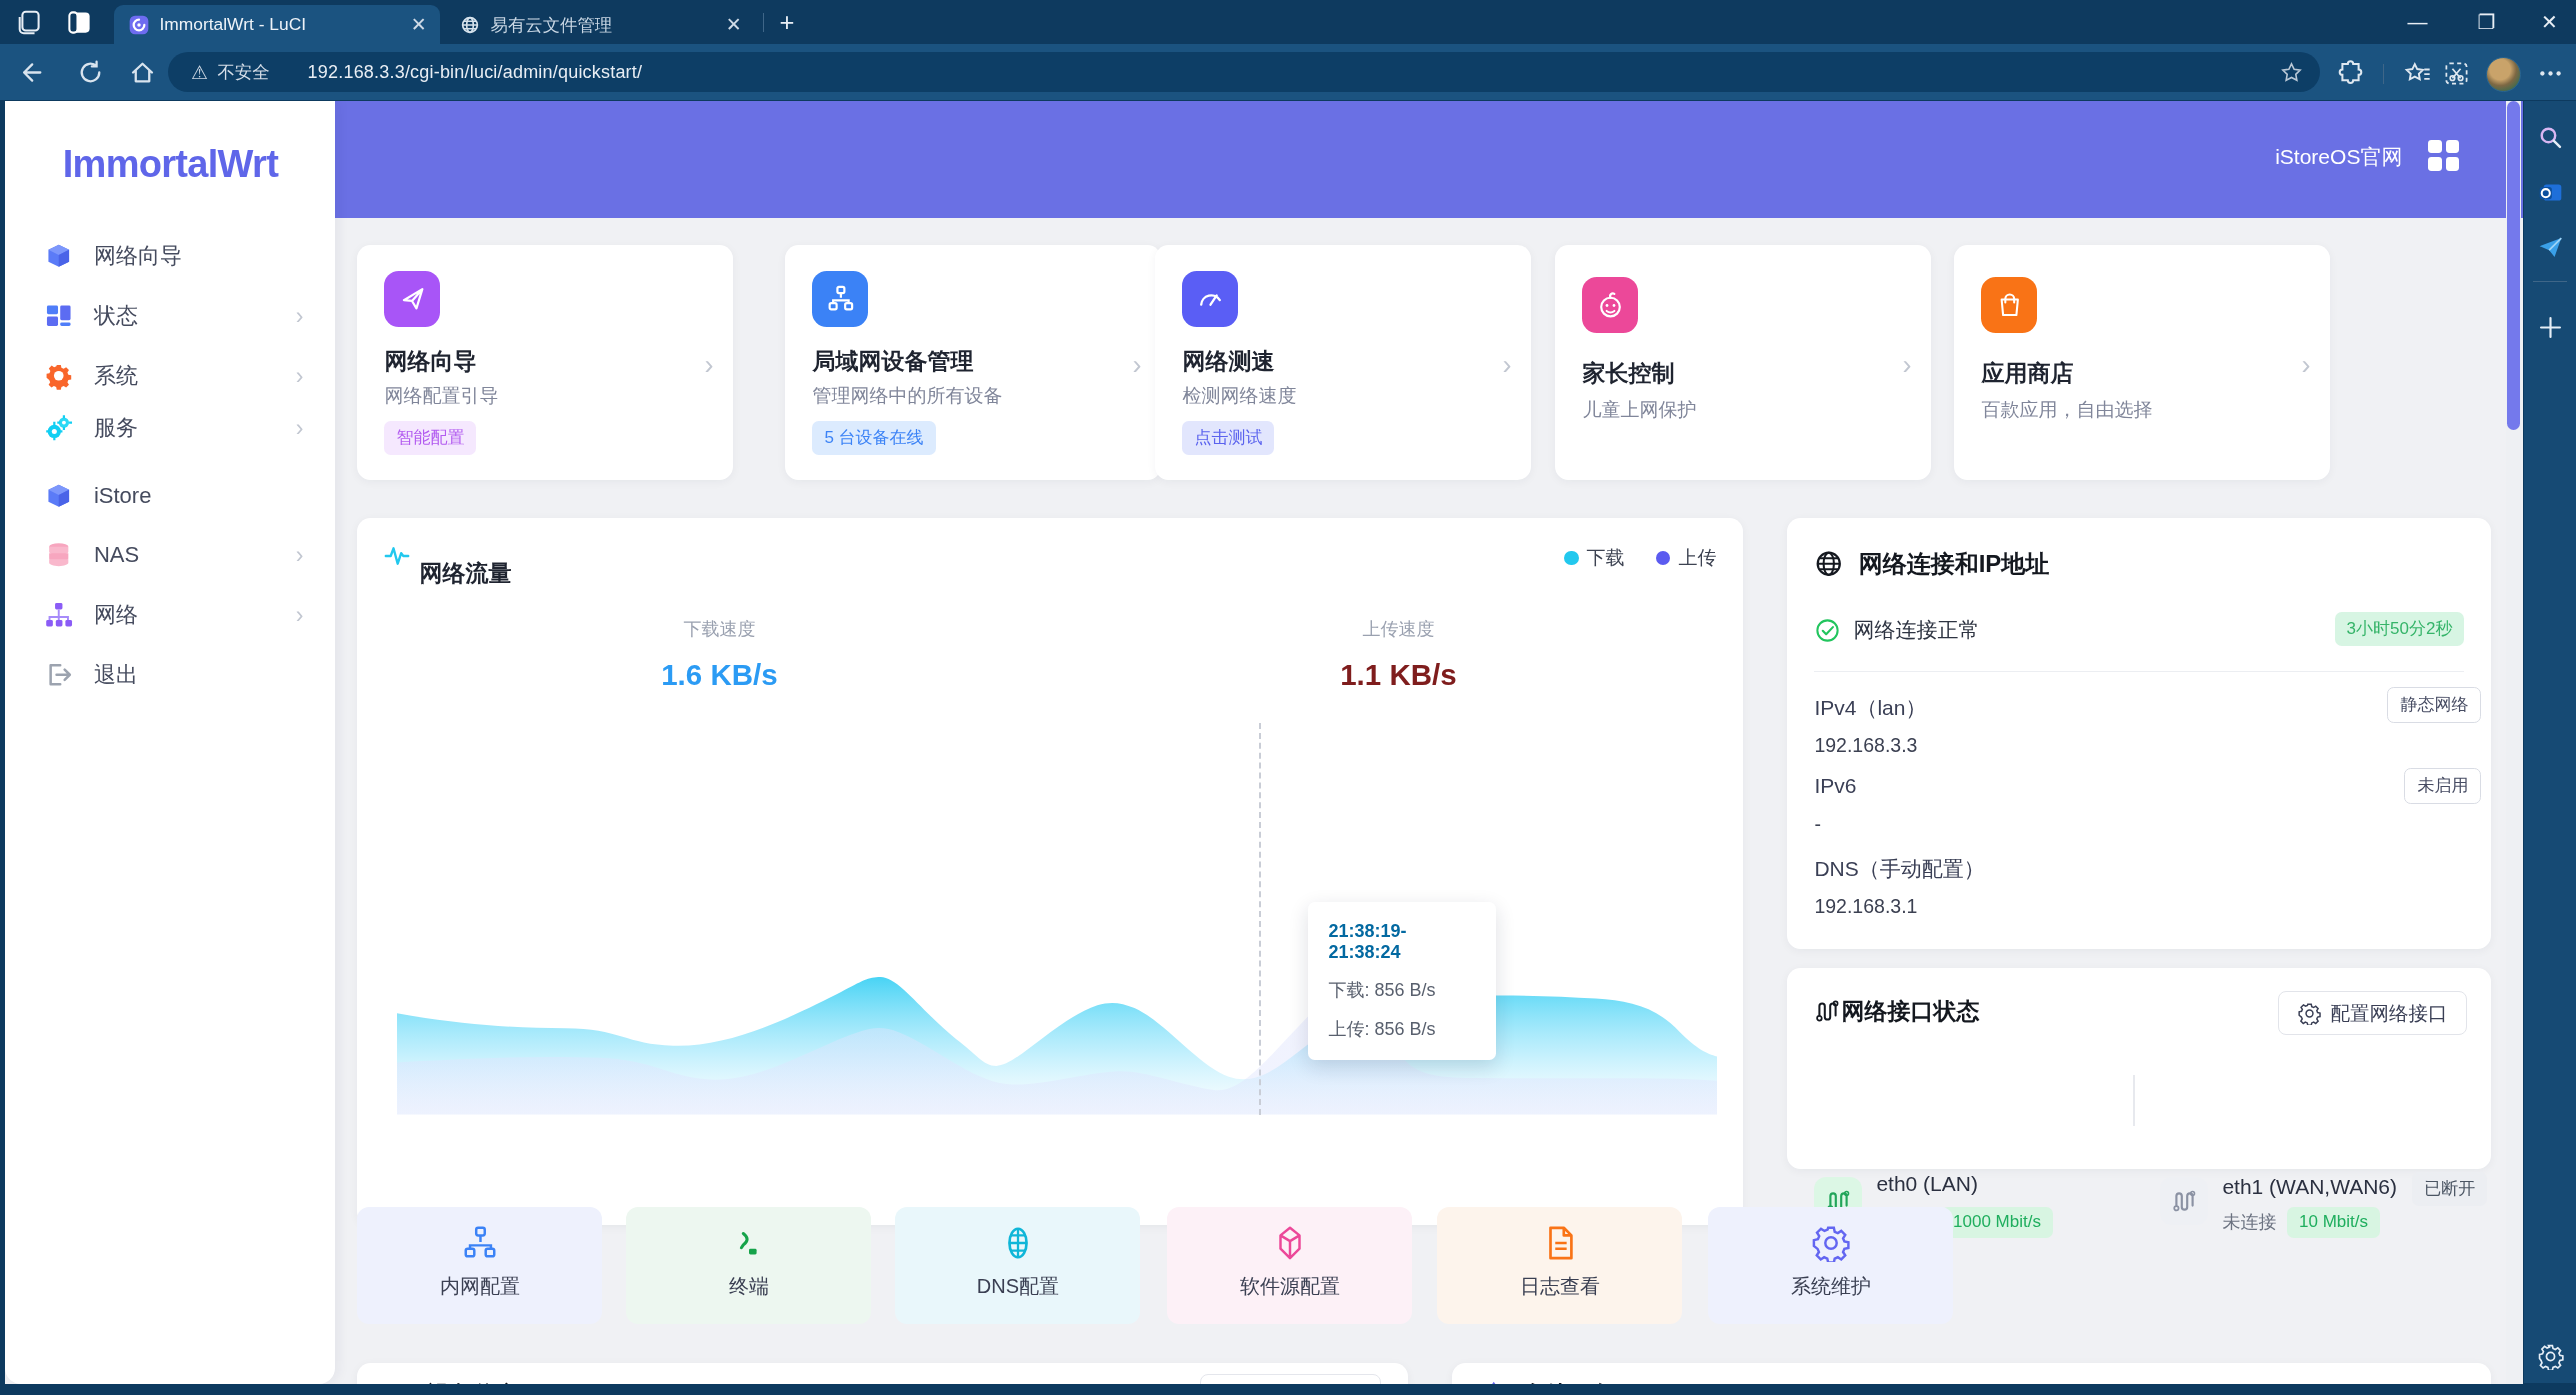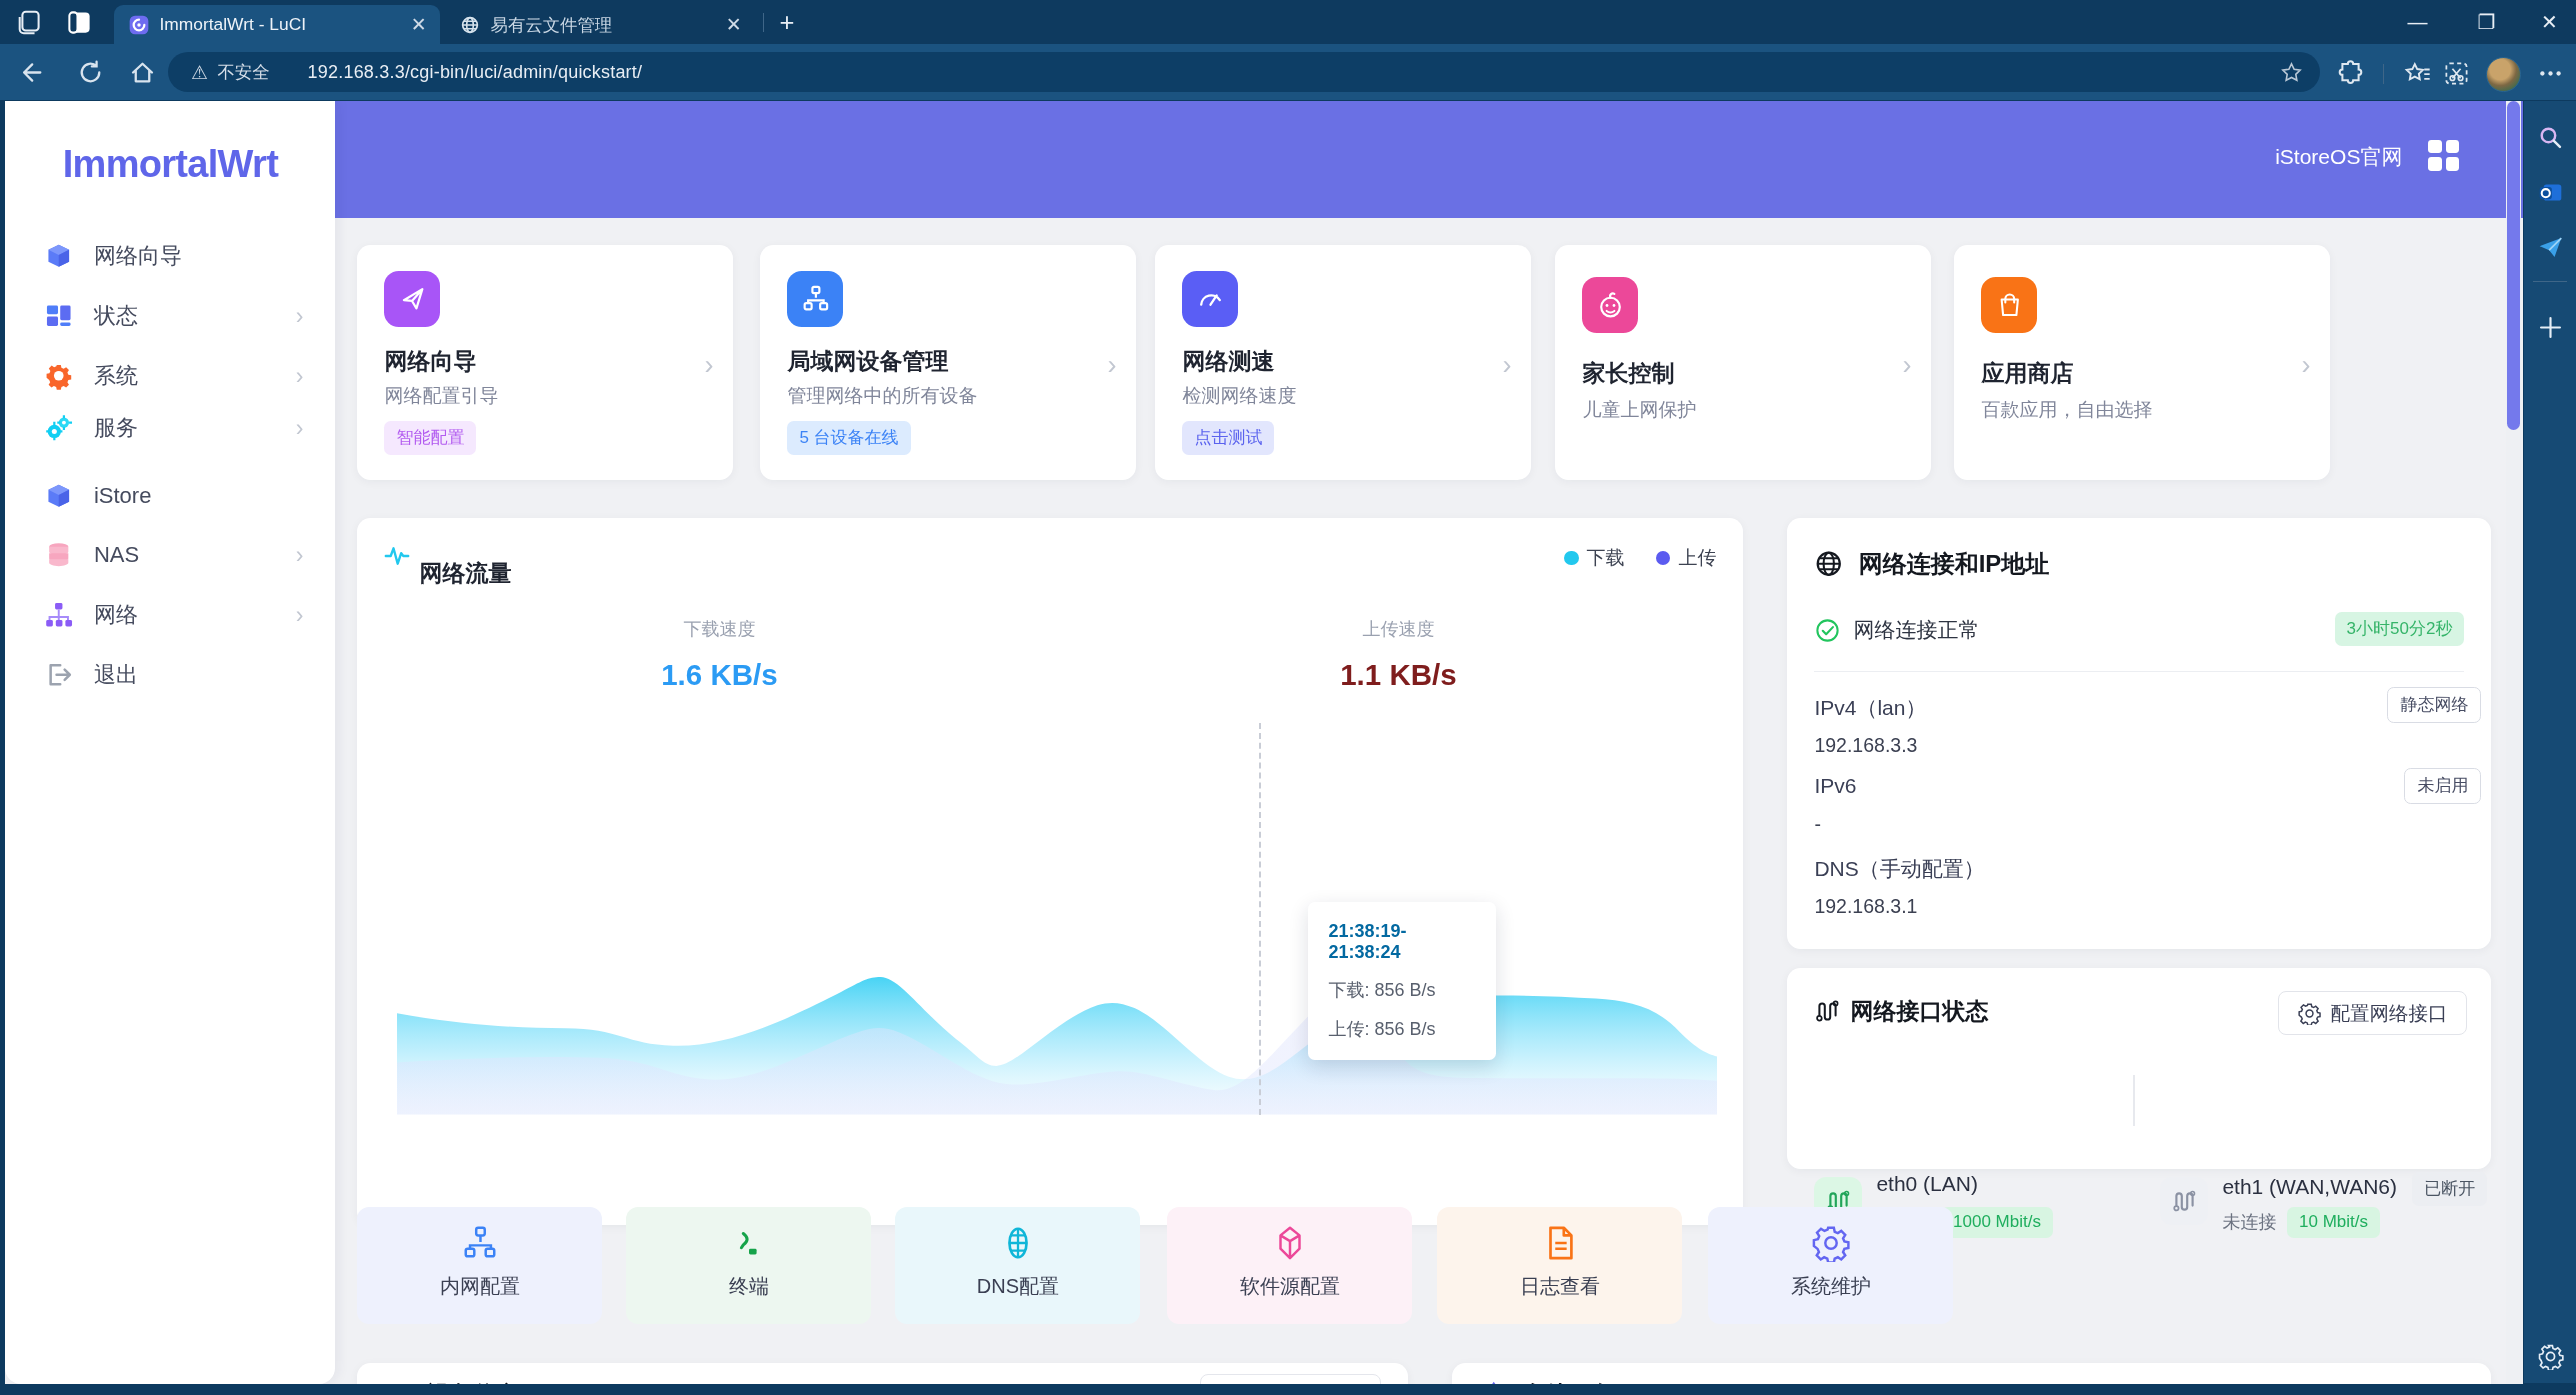--- a/index.html
+++ b/index.html
@@ -90,21 +90,21 @@
   .c-head { position:absolute; left:27px; top:29.5px; display:flex; align-items:center; gap:14.8px; font-size:24px; font-weight:700; color:#14181f; }
   .c-status { position:absolute; left:27px; top:98px; display:flex; align-items:center; gap:12px; font-size:21px; color:#2e3442; }
   .c-up { position:absolute; right:27px; top:94px; background:#d7f5e3; color:#35b469; }
   .c-div { position:absolute; left:27px; right:27px; top:153px; height:1.3px; background:#eceef2; }
   .c-row-label { position:absolute; left:27px; font-size:21px; color:#3a3f55; }
   .c-row-badge { position:absolute; right:10px; border:1.3px solid #d9dce4; color:#474c63; background:#fff; }
   .c-val { position:absolute; left:27px; font-size:19.5px; color:#3c4152; }
 
   
   #ifaces { left:1782px; top:867px; width:704px; height:201px; }
-  .if-head { position:absolute; left:27px; top:28px; display:flex; align-items:center; gap:9px; font-size:23px; font-weight:700; color:#14181f; }
+  .if-head { position:absolute; left:27px; top:28px; display:flex; align-items:center; gap:0; font-size:23px; font-weight:700; color:#14181f; }
   .if-btn { position:absolute; right:24px; top:23px; height:44px; border:1.3px solid #e2e4ea; border-radius:8px; background:#fff; display:flex; align-items:center; gap:9.4px; padding:0 19px; font-size:19.5px; color:#3a3f55; }
   .if-item { position:absolute; top:102px; }
   .if-box { position:absolute; width:48px; height:48px; border-radius:12px; display:flex; align-items:center; justify-content:center; }
   .if-name { position:absolute; font-size:21px; color:#2b3040; white-space:nowrap; }
   .if-sub { position:absolute; font-size:18px; color:#6b7280; display:flex; align-items:center; gap:10.7px; white-space:nowrap; }
   .spd { background:#d8f5e2; color:#1fae5e; }
   .if-div { position:absolute; left:346px; top:107px; width:1.3px; height:51px; background:#e7e9ee; }
 
   
   .qbtn { position:absolute; top:1106px; width:245px; height:117px; border-radius:12px; text-align:center; }
@@ -337,21 +337,21 @@
         <svg width="29.5" height="29.5" viewBox="0 0 40 40">
             <path d="M8 22 L33 7 L25 33 L19 23z M19 23 L33 7" fill="none" stroke="#fff" stroke-width="3" stroke-linejoin="round"></path>
           </svg>
       </div>
       <div class="ftitle">网络向导</div>
       <div class="fdesc">网络配置引导</div>
       <span class="pill fbadge" style="background:#f5e8fe;color:#b35cf0">智能配置</span>
       <span class="fchev">›</span>
     </div>
 
-    <div class="card fcard" style="left:755px">
+    <div class="card fcard" style="left:780px">
       <div class="fic" style="background:#3b82f6">
         <svg width="31" height="31" viewBox="0 0 40 40">
             <rect x="16" y="5" width="9" height="8" rx="2" fill="none" stroke="#fff" stroke-width="2.8"></rect>
             <rect x="6" y="26" width="9" height="8" rx="2" fill="none" stroke="#fff" stroke-width="2.8"></rect>
             <rect x="26" y="26" width="9" height="8" rx="2" fill="none" stroke="#fff" stroke-width="2.8"></rect>
             <path d="M20.5 13 v6 M10.5 26 v-3.5 h20 v3.5" stroke="#fff" stroke-width="2.8" fill="none"></path>
           </svg>
       </div>
       <div class="ftitle">局域网设备管理</div>
       <div class="fdesc">管理网络中的所有设备</div>

